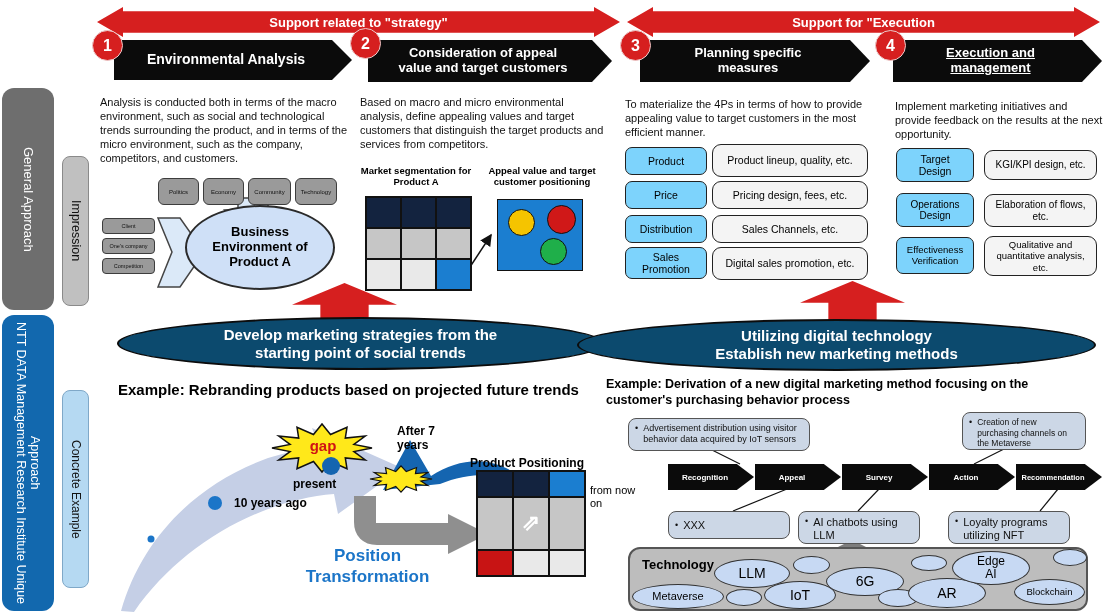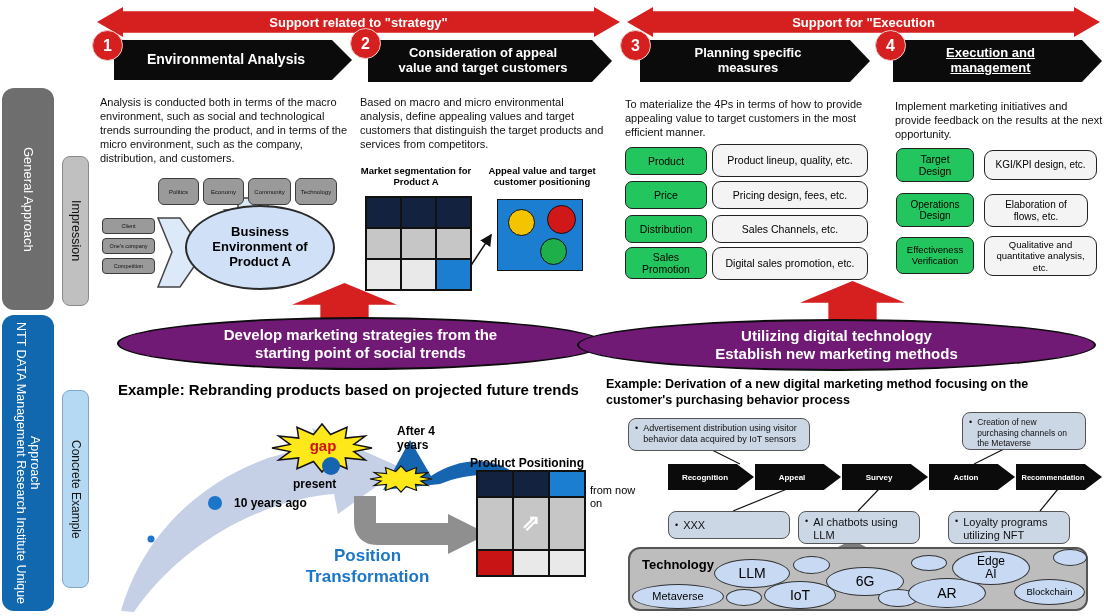--- a/index.html
+++ b/index.html
@@ -38,26 +38,26 @@
   
   .mini-label { font-size:9.5px; font-weight:bold; line-height:1.15; color:#000; }
   .gridbox { display:grid; grid-template-columns:repeat(3,1fr); z-index:4; border:1px solid #111; }
   .gridbox div { border:1px solid #111; }
   .c-navy { background:#13233f; } .c-gray { background:#c6c6c6; } .c-light { background:#e9e9e9; }
   .c-blue { background:#1b7ed0; } .c-red { background:#c81414; }
   .appeal-sq { background:#1b7ed0; border:1.5px solid #111; z-index:4; }
   .dotc { position:absolute; border-radius:50%; border:1.5px solid #111; }
 
   
-  .box-gray { background:#22c55e; border:1.5px solid #222; border-radius:7px; font-size:10.5px; color:#000; line-height:1.15; z-index:4; }
+  .box-gray { background:#7dd3fc; border:1.5px solid #222; border-radius:7px; font-size:10.5px; color:#000; line-height:1.15; z-index:4; }
   .box-light { background:#f4f4f4; border:1.5px solid #222; border-radius:9px; font-size:10.5px; color:#000; line-height:1.2; z-index:4; }
 
   
   .up-red { background:#d61f1f; clip-path:polygon(50% 0,100% 52%,73% 52%,73% 100%,27% 100%,27% 52%,0 52%); z-index:2; }
-  .band-ellipse { background:#701a75; border:2.5px solid #0c0c0c; border-radius:50%; color:#fff;
+  .band-ellipse { background:#0c4a6e; border:2.5px solid #0c0c0c; border-radius:50%; color:#fff;
     font-weight:bold; font-size:15px; line-height:1.2; z-index:3; }
 
   
   .ex-head { font-weight:bold; color:#000; }
   .pos-grid-arrow { color:#fff; font-size:22px; font-weight:bold; }
 
   .callout { background:#ccd7e6; border:1.5px solid #555; border-radius:8px; color:#111; z-index:4;
     display:flex; align-items:flex-start; padding:4px 6px; gap:5px; text-align:left; }
   .callout .bl { font-size:9px; line-height:1; padding-top:1px; }
   .chev { background:#0b0b0b; color:#fff; font-weight:bold; font-size:8px;
@@ -149,21 +149,21 @@
   <div class="abs side side-silver ctr" style="left:62px; top:156px; width:27px; height:150px;">
     <span>Impression</span>
   </div>
   <div class="abs side side-blue ctr" style="left:2px; top:315px; width:52px; height:296px;">
     <span>NTT DATA Management Research Institute Unique Approach</span>
   </div>
   <div class="abs side side-lblue ctr" style="left:62px; top:390px; width:27px; height:198px;">
     <span>Concrete Example</span>
   </div>
 
-  <div class="abs desc" style="left:100px; top:95px; width:250px;">Analysis is conducted both in terms of the macro environment, such as social and technological trends surrounding the product, and in terms of the micro environment, such as the company, distribution, and customers.</div>
+  <div class="abs desc" style="left:100px; top:95px; width:250px;">Analysis is conducted both in terms of the macro environment, such as social and technological trends surrounding the product, and in terms of the micro environment, such as the company, competitors, and customers.</div>
   <div class="abs desc" style="left:360px; top:95px; width:246px;">Based on macro and micro environmental analysis, define appealing values and target customers that distinguish the target products and services from competitors.</div>
   <div class="abs desc" style="left:625px; top:97px; width:252px;">To materialize the 4Ps in terms of how to provide appealing value to target customers in the most efficient manner.</div>
   <div class="abs desc" style="left:895px; top:99px; width:208px;">Implement marketing initiatives and provide feedback on the results at the next opportunity.</div>
 
   <div class="abs macro-box ctr" style="left:158px; top:178px; width:41px; height:27px;">
       <span>Politics</span>
     </div>
   <div class="abs macro-box ctr" style="left:203px; top:178px; width:41px; height:27px;">
       <span>Economy</span>
     </div>
@@ -238,21 +238,21 @@
 
   <div class="abs box-gray ctr" style="left:896px; top:148px; width:78px; height:34px; padding:0 6px;">
       <span>Target Design</span>
     </div>
   <div class="abs box-light ctr" style="left:984px; top:150px; width:113px; height:30px; padding:0 4px; font-size:10px;">
       <span>KGI/KPI design, etc.</span>
     </div>
   <div class="abs box-gray ctr" style="left:896px; top:193px; width:78px; height:34px; padding:12px 4px; font-size:10px;">
       <span>Operations Design</span>
     </div>
-  <div class="abs box-light ctr" style="left:984px; top:194px; width:104px; height:33px; padding:0 6px; font-size:10px;">
+  <div class="abs box-light ctr" style="left:984px; top:194px; width:113px; height:33px; padding:0 6px; font-size:10px;">
       <span>Elaboration of flows, etc.</span>
     </div>
   <div class="abs box-gray ctr" style="left:896px; top:237px; width:78px; height:37px; padding:0 2px; font-size:9.5px;">
       <span>Effectiveness Verification</span>
     </div>
   <div class="abs box-light ctr" style="left:984px; top:236px; width:113px; height:40px; padding:0 4px; font-size:9.5px;">
       <span>Qualitative and quantitative analysis, etc.</span>
     </div>
 
   <div class="abs up-red" style="left:292px; top:283px; width:105px; height:42px;"></div>
@@ -262,21 +262,21 @@
 starting point of social trends</span>
   </div>
   <div class="abs band-ellipse ctr" style="left:577px; top:319px; width:519px; height:52px;">
     <span class="preline">Utilizing digital technology
 Establish new marketing methods</span>
   </div>
 
   <div class="abs ex-head" style="left:118px; top:381px; width:478px; font-size:15px; line-height:1.2;">Example: Rebranding products based on projected future trends</div>
   <div class="abs" style="left:300px; top:437px; width:46px; text-align:center; color:#d01414; font-weight:bold; font-size:15px; z-index:4;">gap</div>
   <div class="abs" style="left:293px; top:477px; font-weight:bold; font-size:12px; z-index:4;">present</div>
-  <div class="abs preline" style="left:397px; top:425px; font-weight:bold; font-size:12px; line-height:1.15; z-index:4;">After 4
+  <div class="abs preline" style="left:397px; top:425px; font-weight:bold; font-size:12px; line-height:1.15; z-index:4;">After 7
 years</div>
   <div class="abs" style="left:234px; top:496px; font-weight:bold; font-size:12px; z-index:4;">10 years ago</div>
   <div class="abs preline ctr" style="left:275px; top:545px; width:185px; color:#1b75c8; font-weight:bold; font-size:17px; line-height:1.25; z-index:4;">Position
 Transformation</div>
   <div class="abs" style="left:470px; top:456px; font-weight:bold; font-size:12px; z-index:4;">Product Positioning</div>
   <div class="abs gridbox" style="left:476px; top:470px; width:110px; height:107px;">
     <div class="c-navy"></div>
       <div class="c-navy"></div>
       <div class="c-blue"></div>
     <div class="c-gray"></div>

